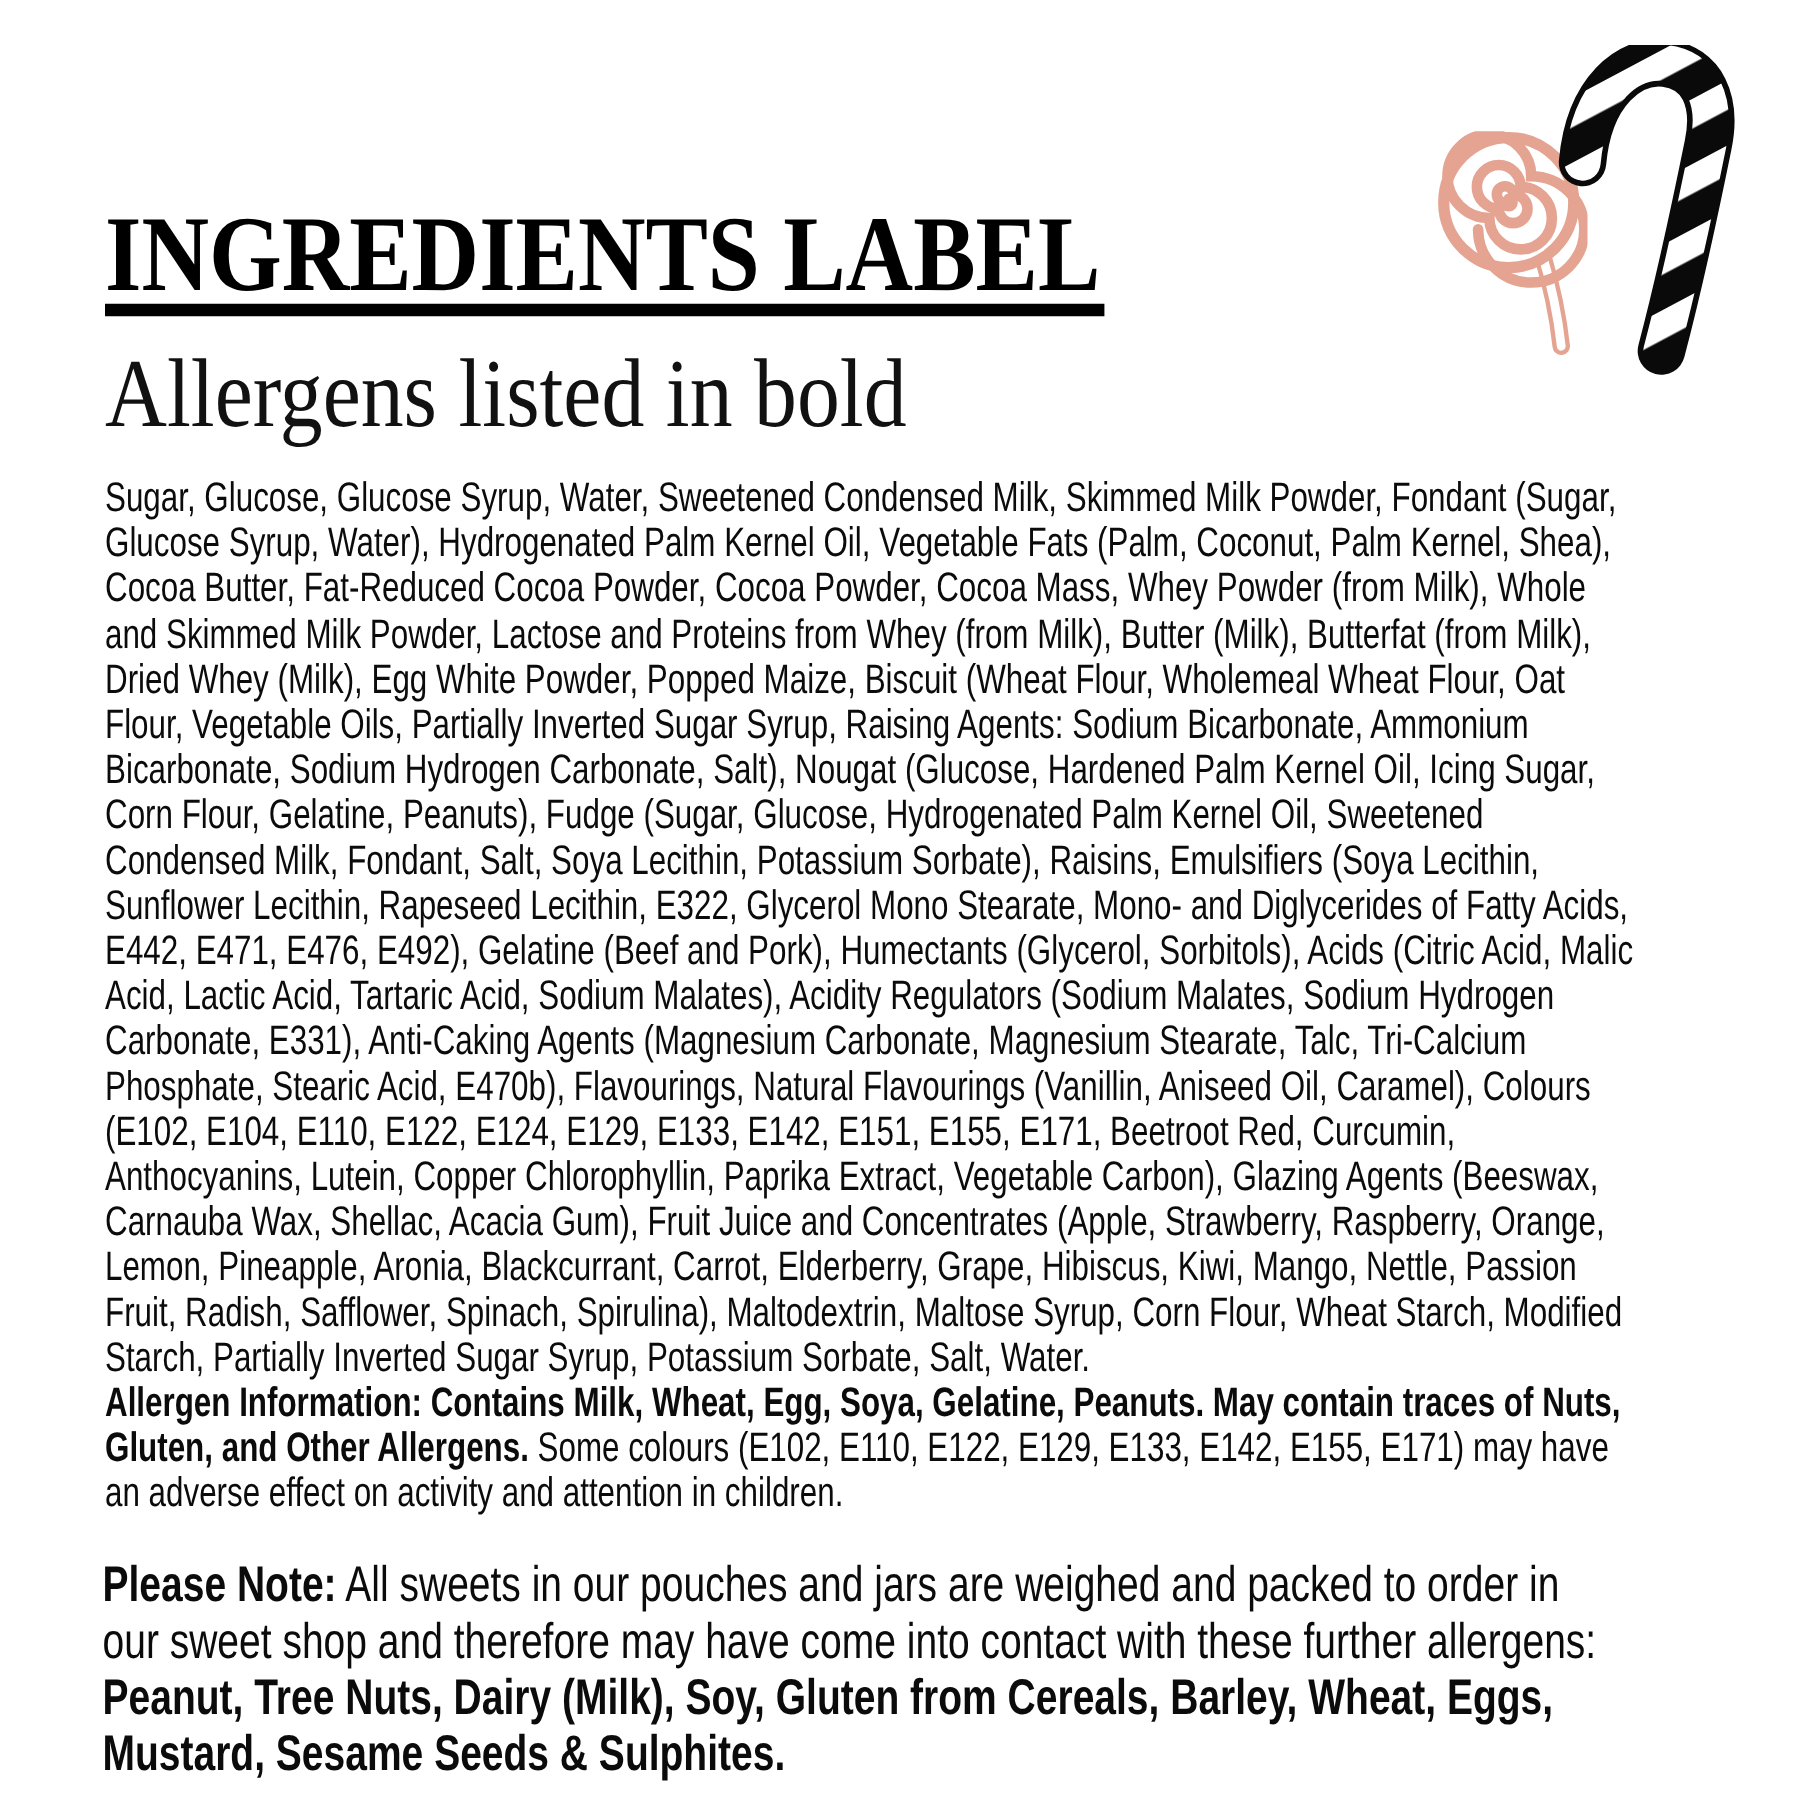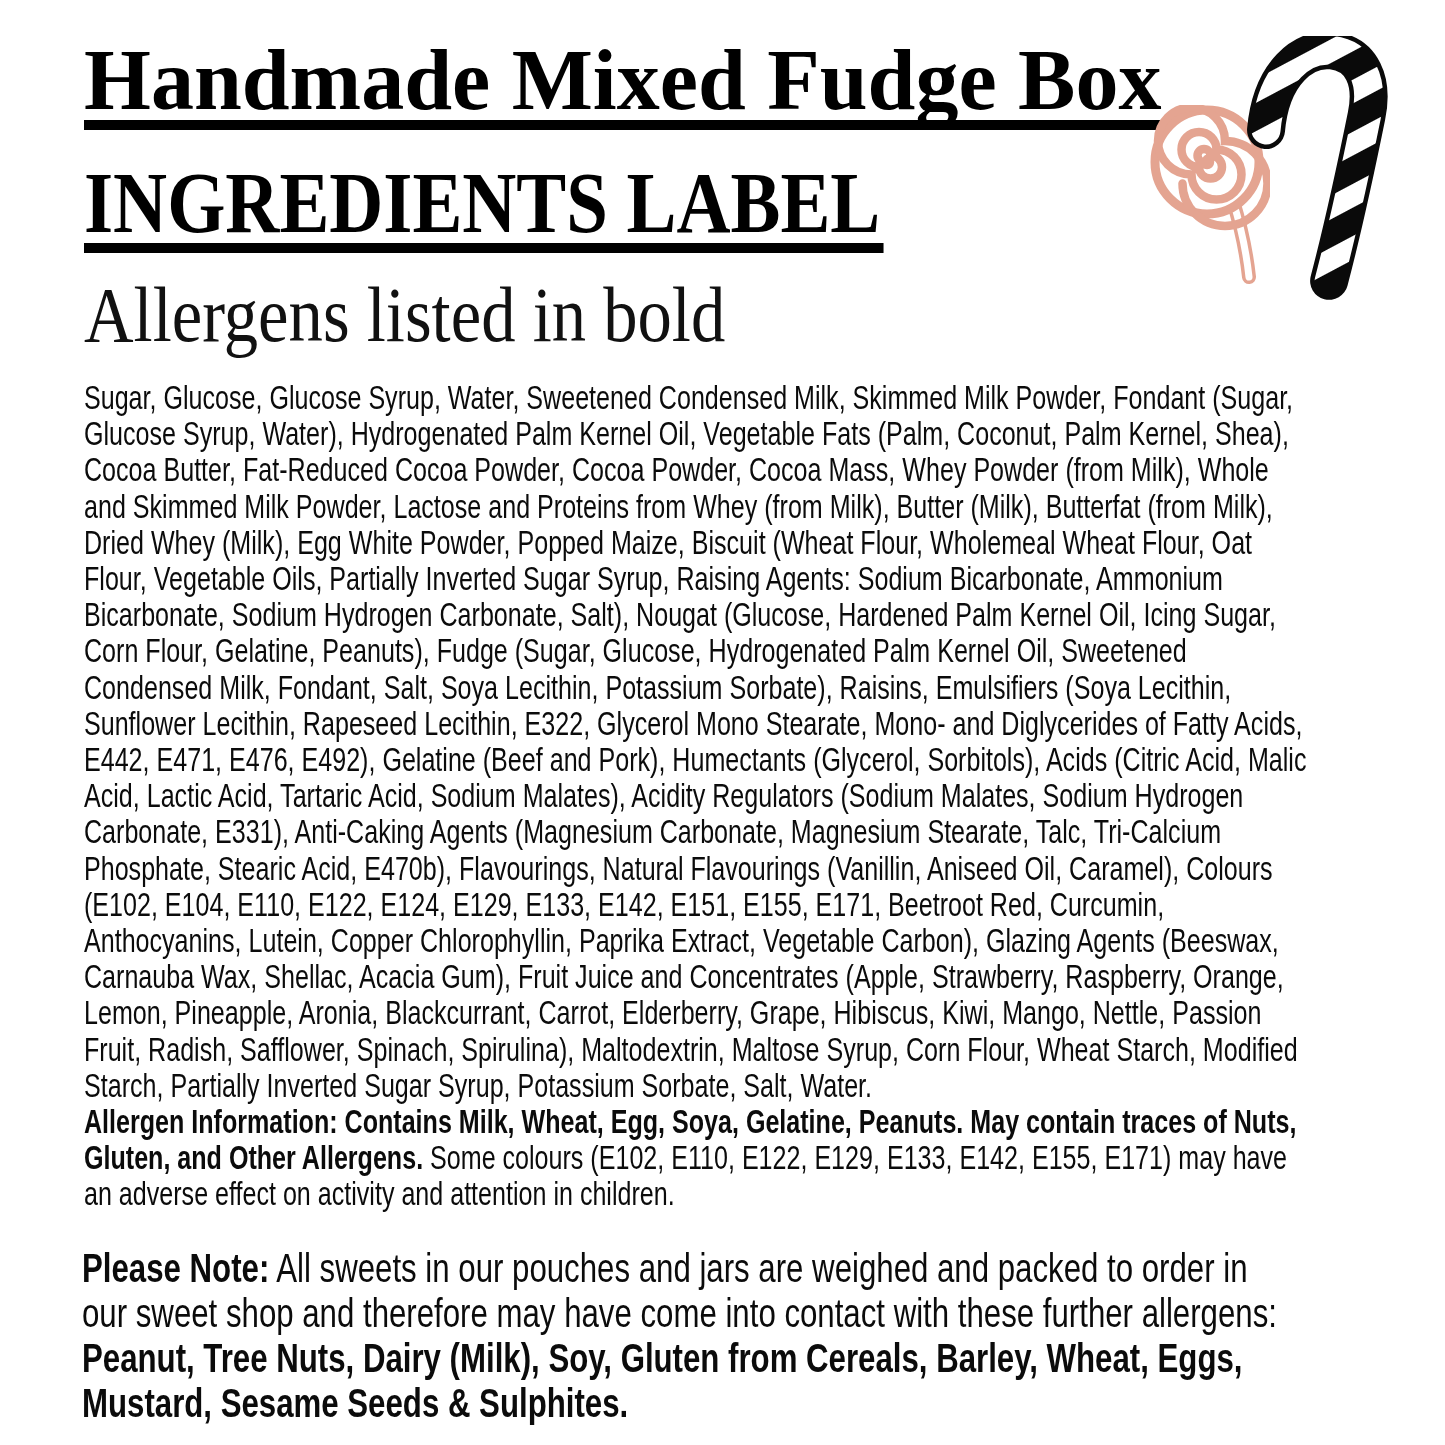--- a/index.html
+++ b/index.html
@@ -68,23 +68,20 @@
   .seg-b{font-weight:bold;}
   
   .icon-lollipop{position:absolute;left:1145px;top:105px;}
   .icon-candycane{position:absolute;left:1238px;top:36px;}
 </style>
 </head>
 <body>
 
 <div id="page">
 
-  <div class="h1">
-    <span class="ul">Handmade Mixed Fudge Box</span>
-  </div>
 
   <div class="h2">
     <span class="ul">INGREDIENTS LABEL</span>
   </div>
 
   <div class="h3">Allergens listed in bold</div>
 
   <div class="bodytext">
     <p>Sugar, Glucose, Glucose Syrup, Water, Sweetened Condensed Milk, Skimmed Milk Powder, Fondant (Sugar,
 Glucose Syrup, Water), Hydrogenated Palm Kernel Oil, Vegetable Fats (Palm, Coconut, Palm Kernel, Shea),

